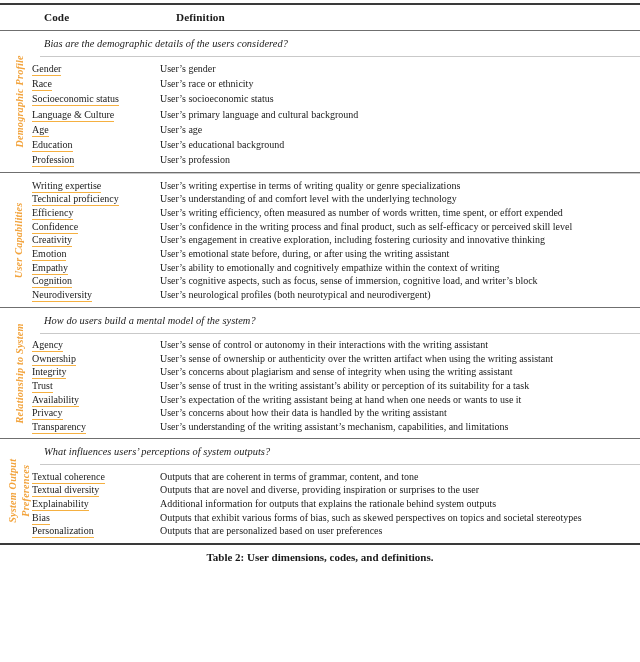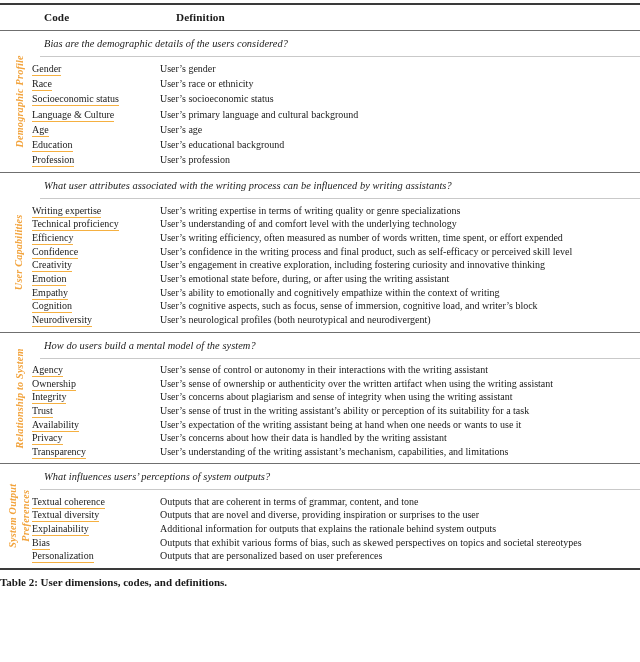--- a/index.html
+++ b/index.html
@@ -124,20 +124,21 @@
     padding-bottom: 1px;
   }
   .def {
     font-size: 10px;
     flex: 1;
     padding-right: 4px;
   }
 
   
   .caption {
+    text-align: center;
     font-weight: bold;
     font-size: 11px;
     padding: 6px 0 0 0;
   }
 </style>
 </head>
 <body>
 
 <div class="table-wrap">
 
@@ -186,21 +187,20 @@
             <div class="code"><span class="u">Profession</span></div>
             <div class="def">User’s profession</div>
           </div>
         </div>
       </div>
       <div class="rule-section"></div>
       <div class="section">
         <div class="cat-label">
           <span>User Capabilities</span>
         </div>
-        <div class="question">What user attributes associated with the writing process can be influenced by writing assistants?</div>
         <div class="rule-q"></div>
         <div class="rows">
           <div class="row tight">
             <div class="code"><span class="u">Writing expertise</span></div>
             <div class="def">User’s writing expertise in terms of writing quality or genre specializations</div>
           </div>
           <div class="row tight">
             <div class="code"><span class="u">Technical proficiency</span></div>
             <div class="def">User’s understanding of and comfort level with the underlying technology</div>
           </div>

